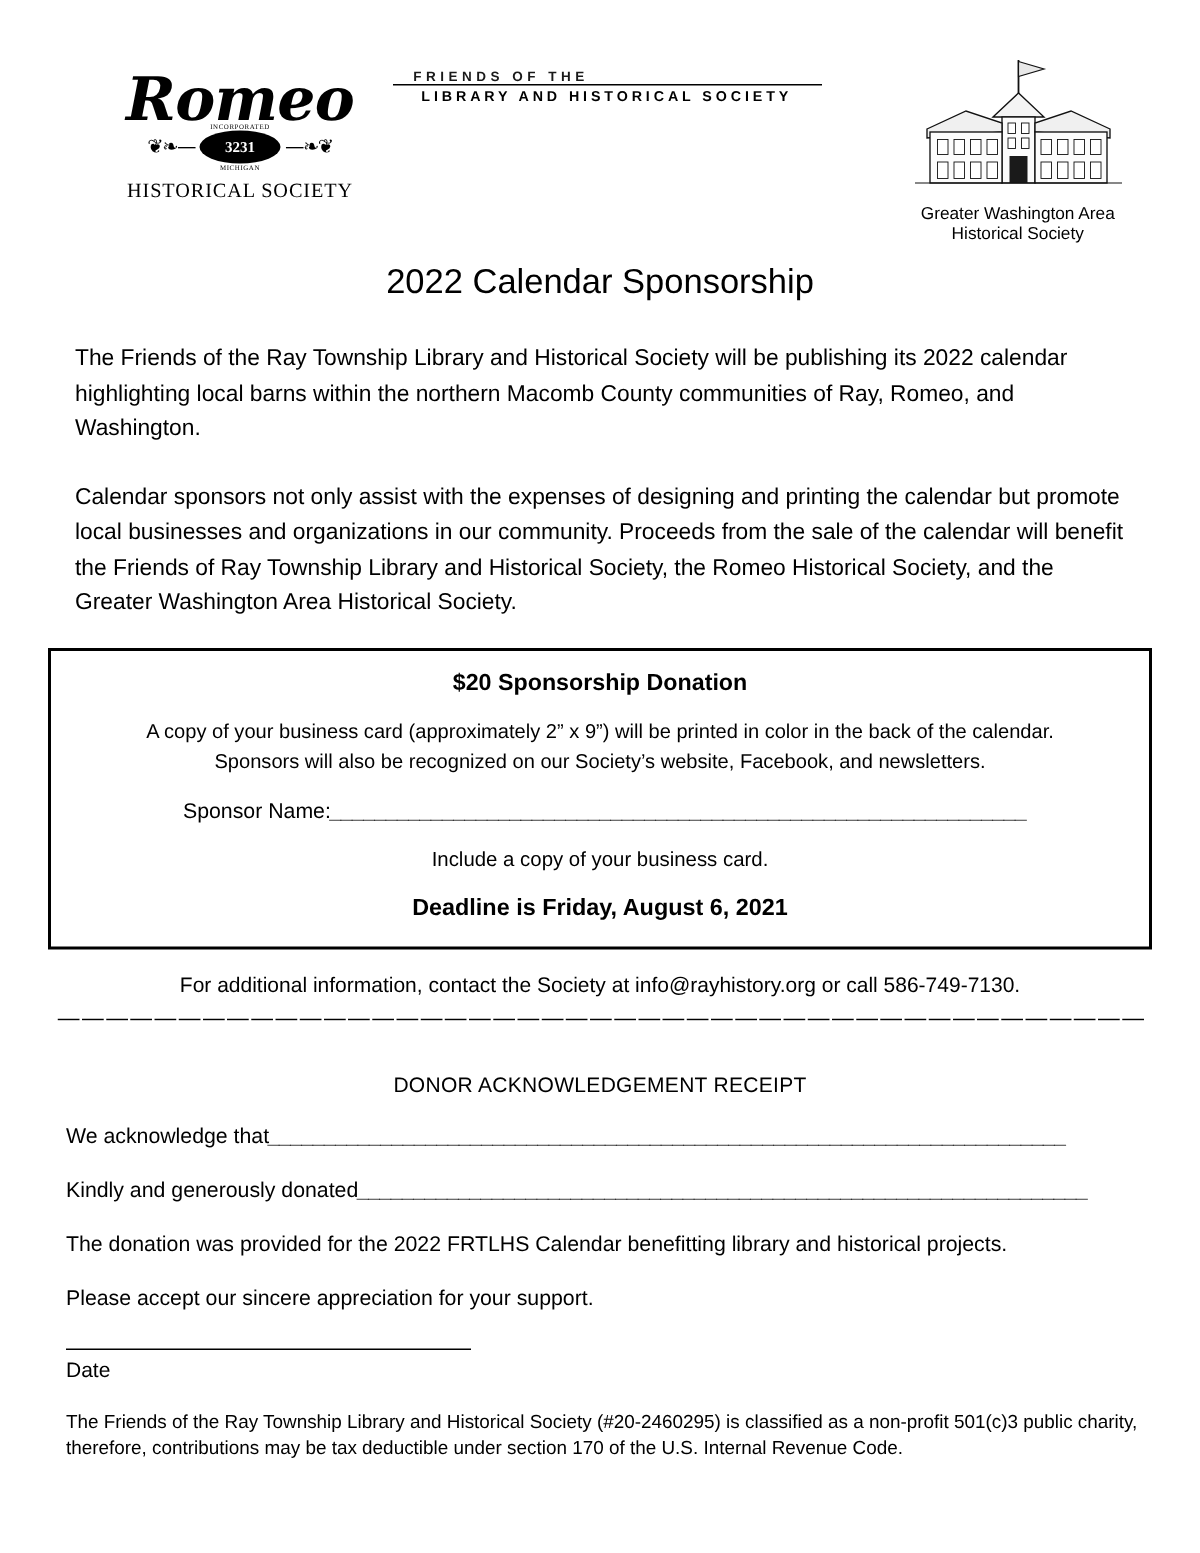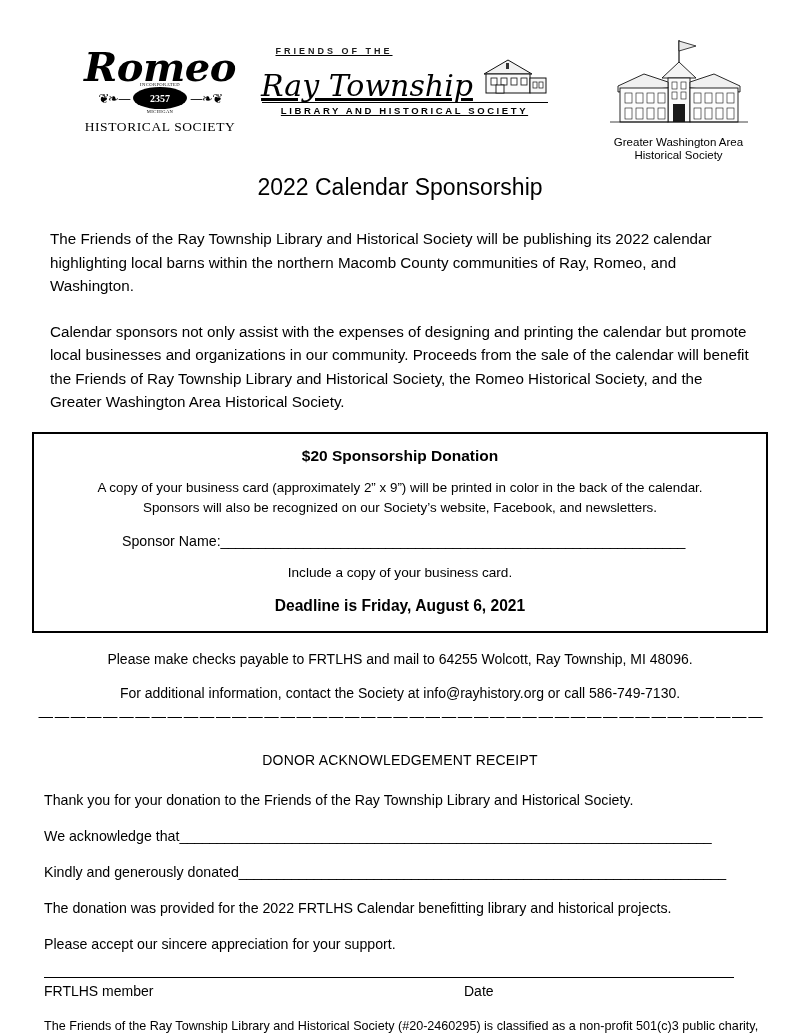--- a/index.html
+++ b/index.html
@@ -96,21 +96,20 @@
     margin-top: 9px;
   }
 
   
   .logo-ray {
     width: 290px;
     position: relative;
     top: 8px;
     left: -8px;
     text-align: center;
-    text-decoration: underline;
   }
   .ray-friends {
     font-size: 9px;
     letter-spacing: 3px;
     font-weight: bold;
     color: #1a1a1a;
     text-align: left;
     padding-left: 16px;
   }
   .ray-mid {
@@ -195,21 +194,21 @@
     margin-top: 11px;
   }
   .sponsor-line {
     font-size: 14.2px;
     line-height: 22px;
     margin-top: 12px;
     padding-left: 78px;
     white-space: nowrap;
     overflow: hidden;
   }
-  .ul { letter-spacing: -0.4px; }
+  .ul { letter-spacing: -0.4px; font-style: italic; }
   .box-include {
     text-align: center;
     font-size: 13.6px;
     line-height: 20px;
     margin-top: 11px;
   }
   .box-deadline {
     text-align: center;
     font-weight: bold;
     font-size: 15.6px;
@@ -291,48 +290,30 @@
 <div class="page">
 
   <div class="logo-row">
 
     <div class="logo-romeo">
       <div class="romeo-script">Romeo</div>
       <div class="romeo-seal-row">
         <span class="flourish">❦❧—</span>
         <span class="seal">
           <span class="seal-top">INCORPORATED</span>
-          <span>2357</span>
+          <span>3231</span>
           <span class="seal-bottom">MICHIGAN</span>
         </span>
         <span class="flourish">—❧❦</span>
       </div>
       <div class="romeo-sub">HISTORICAL SOCIETY</div>
     </div>
 
     <div class="logo-ray">
       <div class="ray-friends">FRIENDS OF THE</div>
-      <div class="ray-mid">
-        <span class="ray-script">Ray Township</span>
-        <span class="ray-house">
-          <svg width="70" height="40" viewBox="0 0 70 40">
-            <polygon points="6,18 30,4 54,18" fill="#f2f2f2" stroke="#111" stroke-width="1"></polygon>
-            <rect x="8" y="18" width="44" height="19" fill="#fafafa" stroke="#111" stroke-width="1"></rect>
-            <rect x="52" y="22" width="16" height="15" fill="#f7f7f7" stroke="#111" stroke-width="1"></rect>
-            <rect x="13" y="22" width="6" height="7" fill="#fff" stroke="#111" stroke-width="0.8"></rect>
-            <rect x="23" y="22" width="6" height="7" fill="#fff" stroke="#111" stroke-width="0.8"></rect>
-            <rect x="33" y="22" width="6" height="7" fill="#fff" stroke="#111" stroke-width="0.8"></rect>
-            <rect x="43" y="22" width="6" height="7" fill="#fff" stroke="#111" stroke-width="0.8"></rect>
-            <rect x="55" y="26" width="4" height="6" fill="#fff" stroke="#111" stroke-width="0.7"></rect>
-            <rect x="61" y="26" width="4" height="6" fill="#fff" stroke="#111" stroke-width="0.7"></rect>
-            <rect x="18" y="29" width="8" height="8" fill="#fff" stroke="#111" stroke-width="0.9"></rect>
-            <rect x="28" y="7" width="3" height="6" fill="#333"></rect>
-          </svg>
-        </span>
-      </div>
       <div class="ray-rule"></div>
       <div class="ray-lib">LIBRARY AND HISTORICAL SOCIETY</div>
     </div>
 
     <div class="logo-gw">
       <span>
         <svg width="150" height="92" viewBox="0 0 150 92">
           <line x1="75" y1="2" x2="75" y2="26" stroke="#111" stroke-width="1.2"></line>
           <polygon points="75,3 92,8 75,13" fill="#e8e8e8" stroke="#111" stroke-width="0.8"></polygon>
           <polygon points="58,40 75,24 92,40" fill="#f4f4f4" stroke="#111" stroke-width="0.9"></polygon>
@@ -383,45 +364,39 @@
     <div class="box-sub" style="margin-top:1px">Sponsors will also be recognized on our Society’s website, Facebook, and newsletters.</div>
 
     <div class="sponsor-line">
       <span>Sponsor Name:</span><span class="ul">______________________________________________________________</span>
     </div>
 
     <div class="box-include">Include a copy of your business card.</div>
     <div class="box-deadline">Deadline is Friday, August 6, 2021</div>
   </div>
 
-  <div class="center-line l-checks">Please make checks payable to FRTLHS and mail to 64255 Wolcott, Ray Township, MI 48096.</div>
   <div class="center-line l-contact">For additional information, contact the Society at info@rayhistory.org or call 586-749-7130.</div>
 
   <div class="dash-sep">— — — — — — — — — — — — — — — — — — — — — — — — — — — — — — — — — — — — — — — — — — — — —</div>
 
   <div class="receipt-title">DONOR ACKNOWLEDGEMENT RECEIPT</div>
 
-  <div class="r-line r1">Thank you for your donation to the Friends of the Ray Township Library and Historical Society.</div>
 
   <div class="r-line r2">
     <span>We acknowledge that</span><span class="ul">_______________________________________________________________________</span>
   </div>
 
   <div class="r-line r3">
     <span>Kindly and generously donated</span><span class="ul">_________________________________________________________________</span>
   </div>
 
   <div class="r-line r4">The donation was provided for the 2022 FRTLHS Calendar benefitting library and historical projects.</div>
   <div class="r-line r5">Please accept our sincere appreciation for your support.</div>
 
   <div class="sig-row">
-    <div class="sig-col-a">
-      <div class="sig-rule"></div>
-      <div class="sig-label">FRTLHS member</div>
-    </div>
     <div class="sig-col-b">
       <div class="sig-rule b"></div>
       <div class="sig-label">Date</div>
     </div>
   </div>
 
   <div class="legal">The Friends of the Ray Township Library and Historical Society (#20-2460295) is classified as a non-profit  501(c)3 public charity, therefore, contributions may be tax deductible under section 170 of the U.S. Internal Revenue Code.</div>
 
 </div>
 

